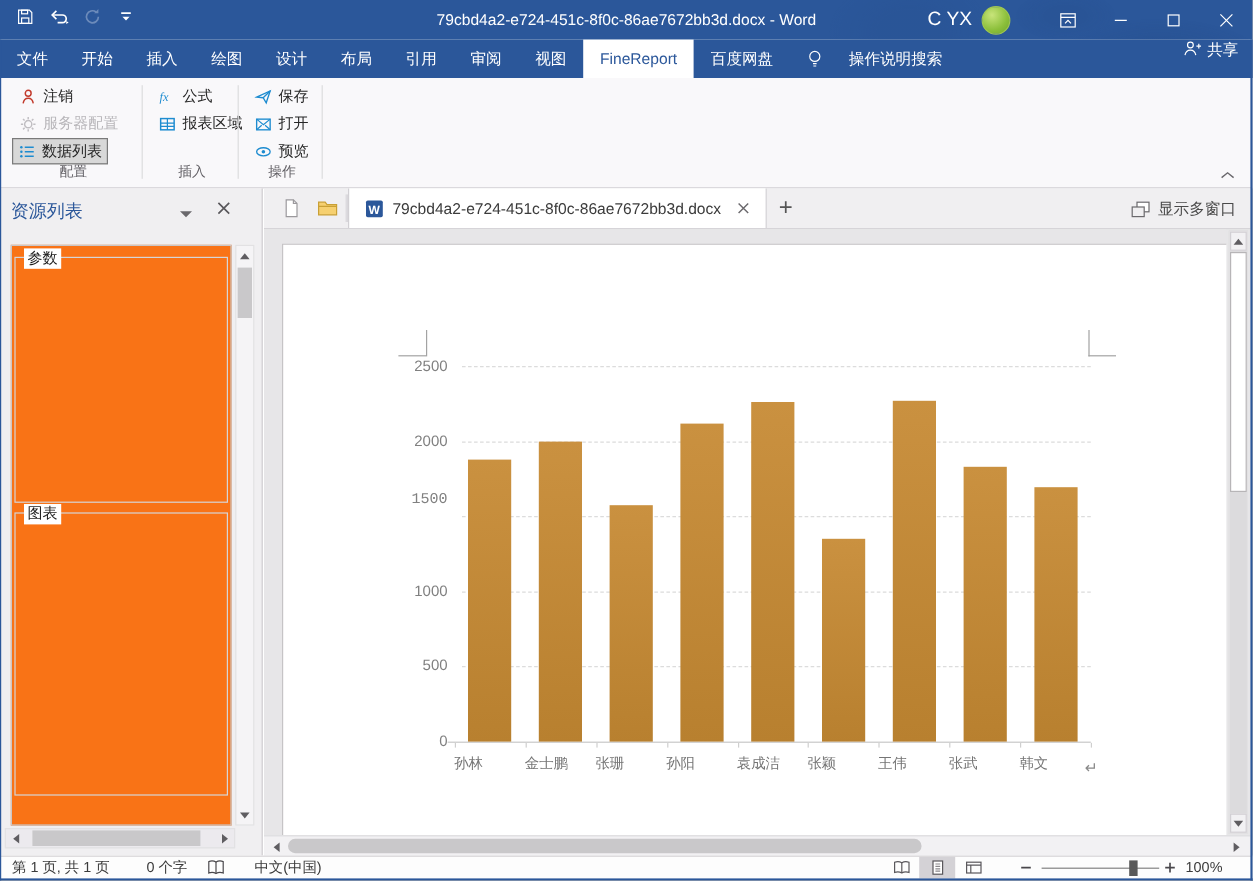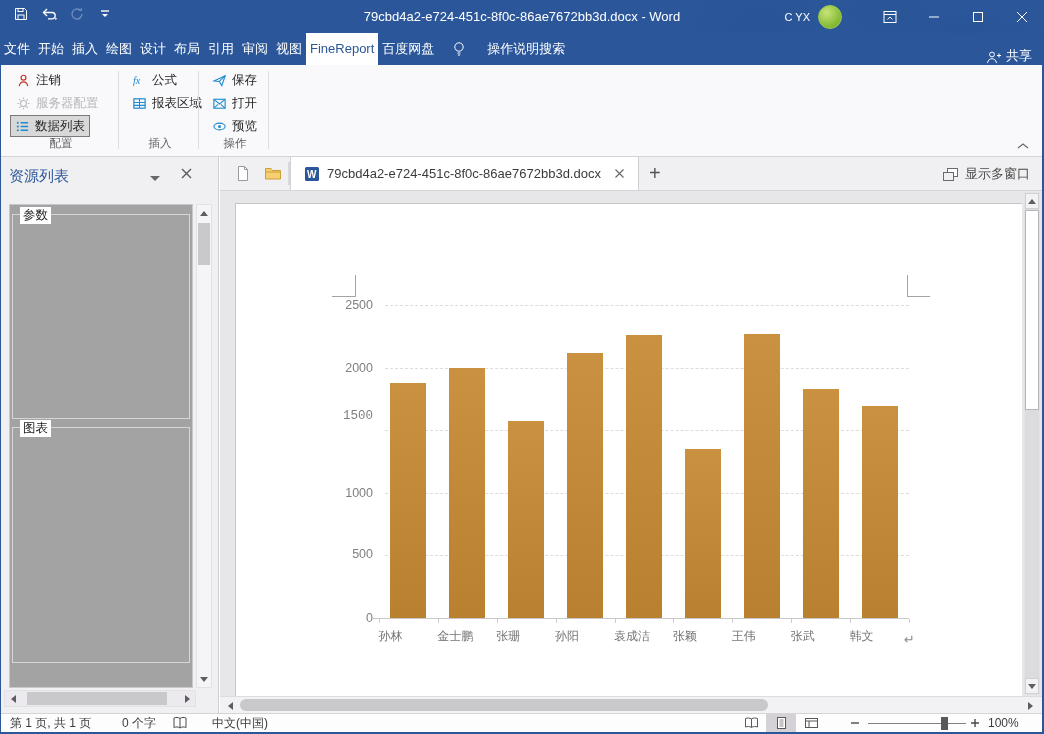--- a/index.html
+++ b/index.html
@@ -10,46 +10,46 @@
   .titlebar{position:absolute;left:0;top:0;width:1044px;height:33px;background:#2b579a;color:#fff;}
   .titlebar-deco{position:absolute;right:0;top:0;width:520px;height:66px;pointer-events:none;opacity:.55;
       background:radial-gradient(60px 30px at 70% 20%,#24498438 30%,transparent 70%),
                  radial-gradient(120px 50px at 85% 80%,#1f437c55 30%,transparent 75%),
                  radial-gradient(90px 60px at 45% 40%,#254e8c55 30%,transparent 75%);}
   .qat{position:absolute;left:12px;top:5px;display:flex;align-items:center;gap:10px;}
   .qat .ic{width:18px;height:18px;display:flex;align-items:center;justify-content:center;}
   .title-text{position:absolute;left:0;right:0;top:0;height:33px;line-height:33px;text-align:center;
               font-size:13px;color:#fff;white-space:nowrap;}
   .tb-right{position:absolute;right:0;top:0;height:33px;display:flex;align-items:center;}
-  .user-name{font-size:11px;margin-right:8px;}
+  .user-name{font-size:16px;margin-right:8px;}
   .avatar{width:24px;height:24px;border-radius:50%;margin-right:26px;
           background:radial-gradient(circle at 35% 30%,#c8e47a,#8bbf3a 60%,#6fa52d);border:1px solid #9fc653;}
   .caption-btn{width:44px;height:33px;display:flex;align-items:center;justify-content:center;}
   
   .tabrow{position:absolute;left:0;top:33px;width:1044px;height:32px;background:#2b579a;display:flex;align-items:stretch;}
-  .rtab{padding:0 4px;line-height:32px;font-size:13px;color:#fff;white-space:nowrap;}
+  .rtab{padding:0 14px;line-height:32px;font-size:13px;color:#fff;white-space:nowrap;}
   .rtab.active{background:#fff;color:#2b579a;}
   .tellme{display:flex;align-items:center;color:#fff;font-size:13px;margin-left:14px;gap:21px;}
-  .share{position:absolute;right:12px;top:0;height:32px;display:flex;align-items:flex-end;color:#fff;font-size:13px;gap:5px;}
+  .share{position:absolute;right:12px;top:0;height:32px;display:flex;align-items:flex-start;color:#fff;font-size:13px;gap:5px;}
   
   .ribbon{position:absolute;left:0;top:65px;width:1044px;height:92px;background:#f9f8fa;border-bottom:1px solid #d4d2d6;}
   .rgroup{position:absolute;top:0;height:92px;}
   .rbtn{position:absolute;left:4px;height:22px;display:flex;align-items:center;gap:5px;font-size:12.5px;color:#262626;padding:0 4px;white-space:nowrap;}
   .rbtn.disabled{color:#b8b6ba;}
   .rbtn.pressed{background:#d8d8d8;border:1px solid #7a7a7a;}
   .glabel{position:absolute;left:0;right:0;top:71px;text-align:center;font-size:11.5px;color:#605e63;}
   .gdivider{position:absolute;top:6px;width:1px;height:78px;background:#dddcde;}
   .ribbon-collapse{position:absolute;right:12px;top:76px;width:16px;height:12px;}
   
   .sidebar{position:absolute;left:0;top:157px;width:219px;height:556px;background:#f0eff1;border-right:1px solid #d0ced2;}
   .sb-header{position:absolute;left:0;top:0;width:100%;height:40px;}
   .sb-title{position:absolute;left:9px;top:10px;font-size:15px;color:#2b579a;}
   .sb-drop{position:absolute;left:150px;top:19px;width:0;height:0;border:5px solid transparent;border-top-color:#6a686c;}
   .sb-close{position:absolute;left:180px;top:10px;width:16px;height:16px;}
-  .sb-panel{position:absolute;left:9px;top:47px;width:184px;height:484px;background:#a3a3a3;border:1px solid #c9c7c9;}
+  .sb-panel{position:absolute;left:9px;top:47px;width:184px;height:484px;background:#f97316;border:1px solid #c9c7c9;}
   .fieldset{position:absolute;left:2px;right:2px;border:1px solid #d6d5d7;}
   .fieldset .legend{position:absolute;left:7px;top:-8px;background:#fff;padding:0 3px;font-size:12.5px;color:#1c1c1c;}
   .tree{position:absolute;left:4px;top:12px;right:2px;}
   .tree-row{height:22px;display:flex;align-items:center;font-size:14px;color:#1c1c1c;}
   .expander{width:11px;height:11px;border:1px solid #919191;background:#fff;position:relative;margin-right:5px;flex:0 0 auto;}
   .expander:before{content:"";position:absolute;left:2px;right:2px;top:4px;height:1px;background:#444;}
   .connector{width:10px;height:1px;border-top:1px dotted #b2b2b2;margin-right:4px;flex:0 0 auto;}
   .tree-label{padding:1px 3px;}
   .tree-label.selected{background:#0f7bd7;color:#fff;}
   .red-outline{border:2px solid #e8352e;padding:0;display:inline-block;}

